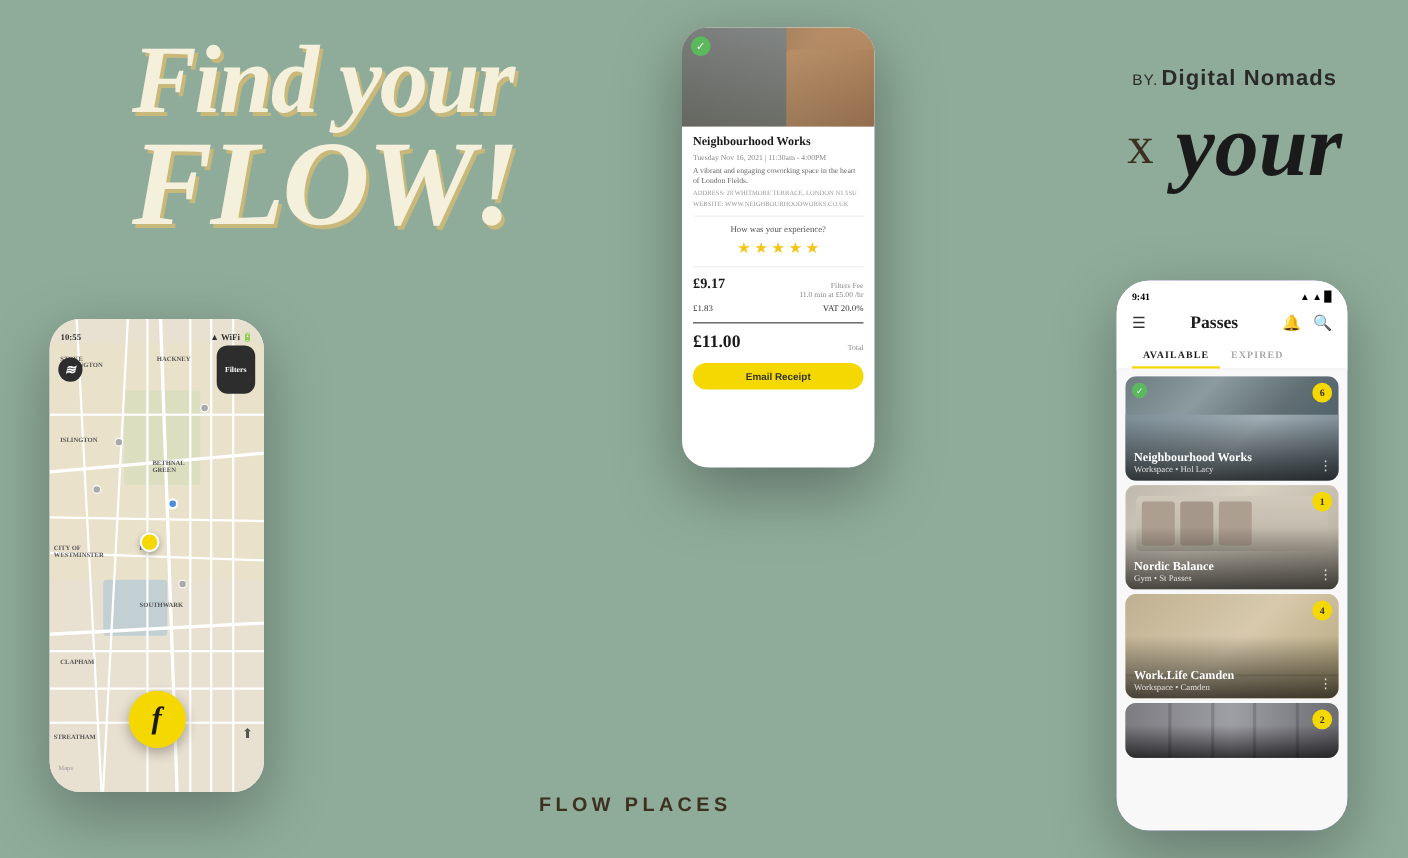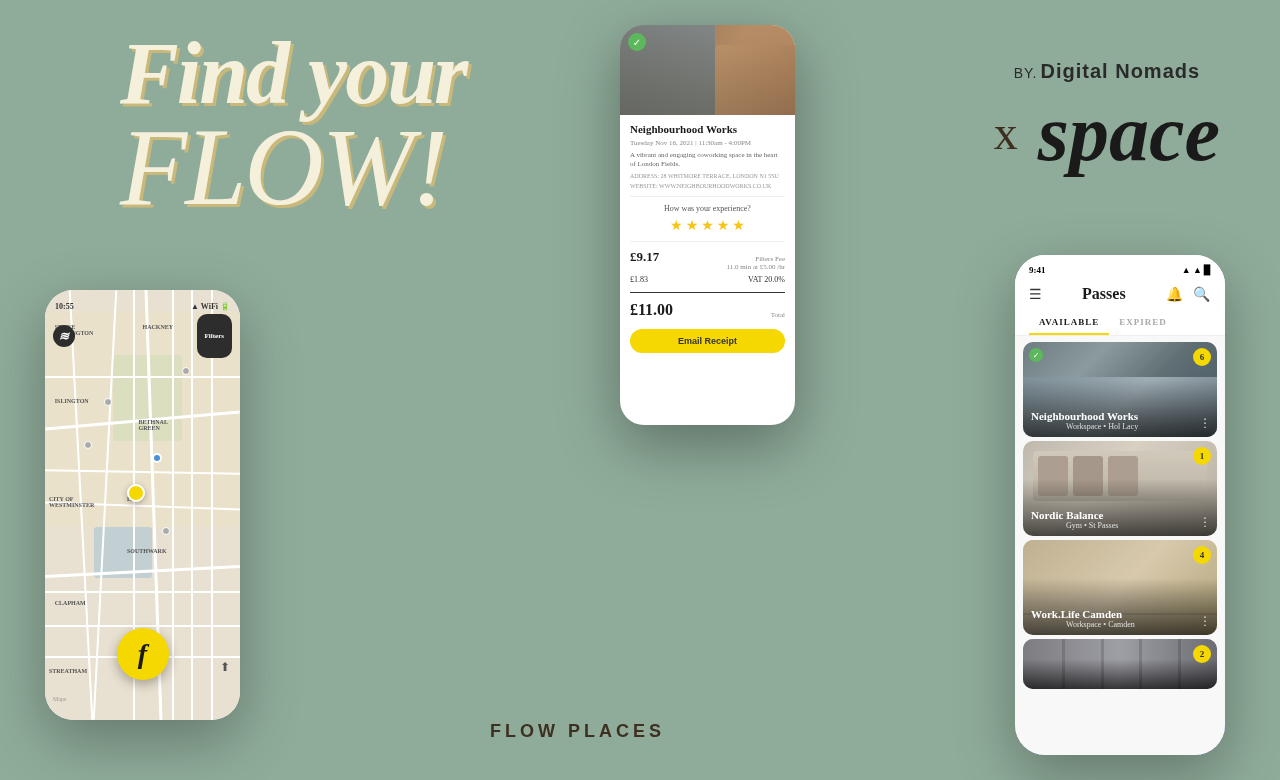--- a/index.html
+++ b/index.html
@@ -36,21 +36,21 @@
       color: #f5f0dc;
       line-height: 1;
       text-shadow: 3px 3px 0px #c8b87a;
       letter-spacing: -2px;
     }
 
     .headline-flow {
       font-family: 'Georgia', serif;
       font-style: italic;
       font-size: 110px;
-      font-weight: 400;
+      font-weight: 700;
       color: #f5f0dc;
       line-height: 0.9;
       text-shadow: 3px 3px 0px #c8b87a;
       letter-spacing: -2px;
     }
 
     
     .flow-places {
       position: absolute;
       left: 490px;
@@ -565,21 +565,20 @@
 
     .pass-card-name {
       font-size: 11px;
       font-weight: 800;
       color: white;
     }
 
     .pass-card-sub {
       font-size: 8px;
       color: rgba(255,255,255,0.8);
-      margin-left: 35px;
     }
 
     .pass-badge {
       position: absolute;
       top: 6px;
       right: 6px;
       width: 18px;
       height: 18px;
       background: #f5d800;
       border-radius: 50%;
@@ -639,21 +638,21 @@
   <div class="headline-find-your">Find your</div>
   <div class="headline-flow">FLOW!</div>
 </div>
 
 <div class="branding">
   <div class="by-digital-nomads">
     <span class="by-label">BY.</span><span>Digital Nomads</span>
   </div>
   <div style="display:flex; align-items:center; justify-content:center; gap:20px; margin-top:10px;">
     <span class="brand-x">x</span>
-    <span class="flow-brand">space</span>
+    <span class="flow-brand">your</span>
   </div>
 </div>
 
 <div class="text-area">
   
 </div>
 
 <div class="flow-places">FLOW PLACES</div>
 
 <div class="phone-left">

